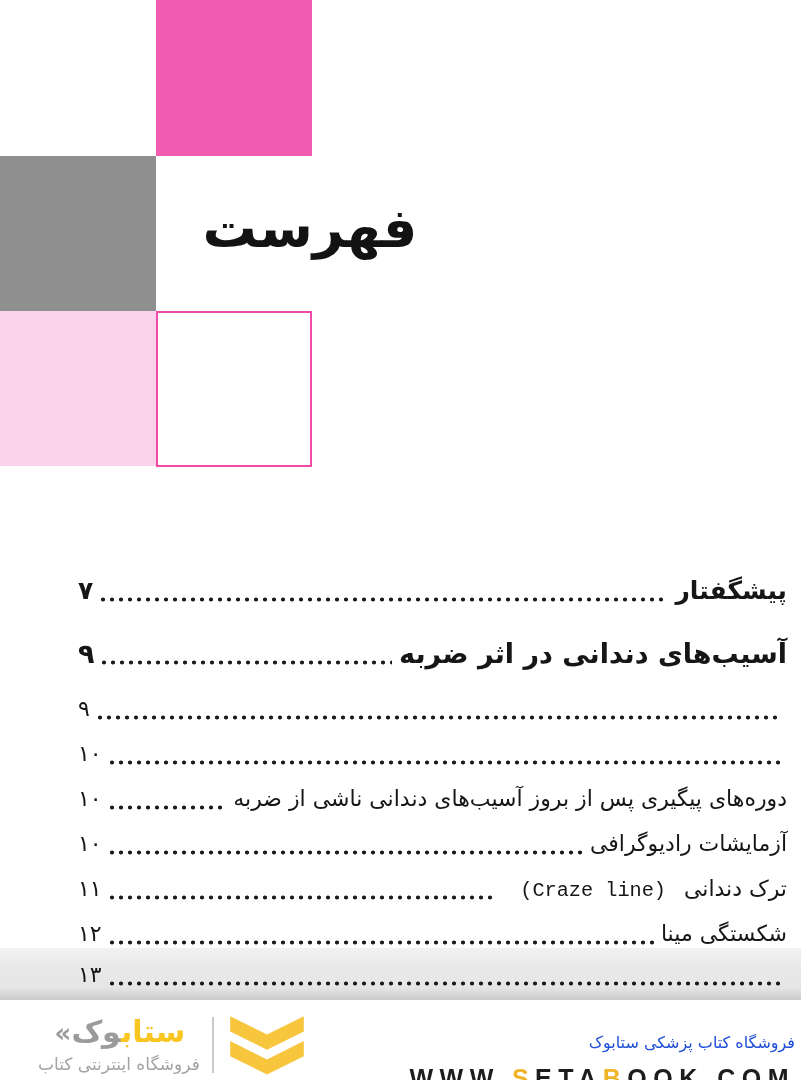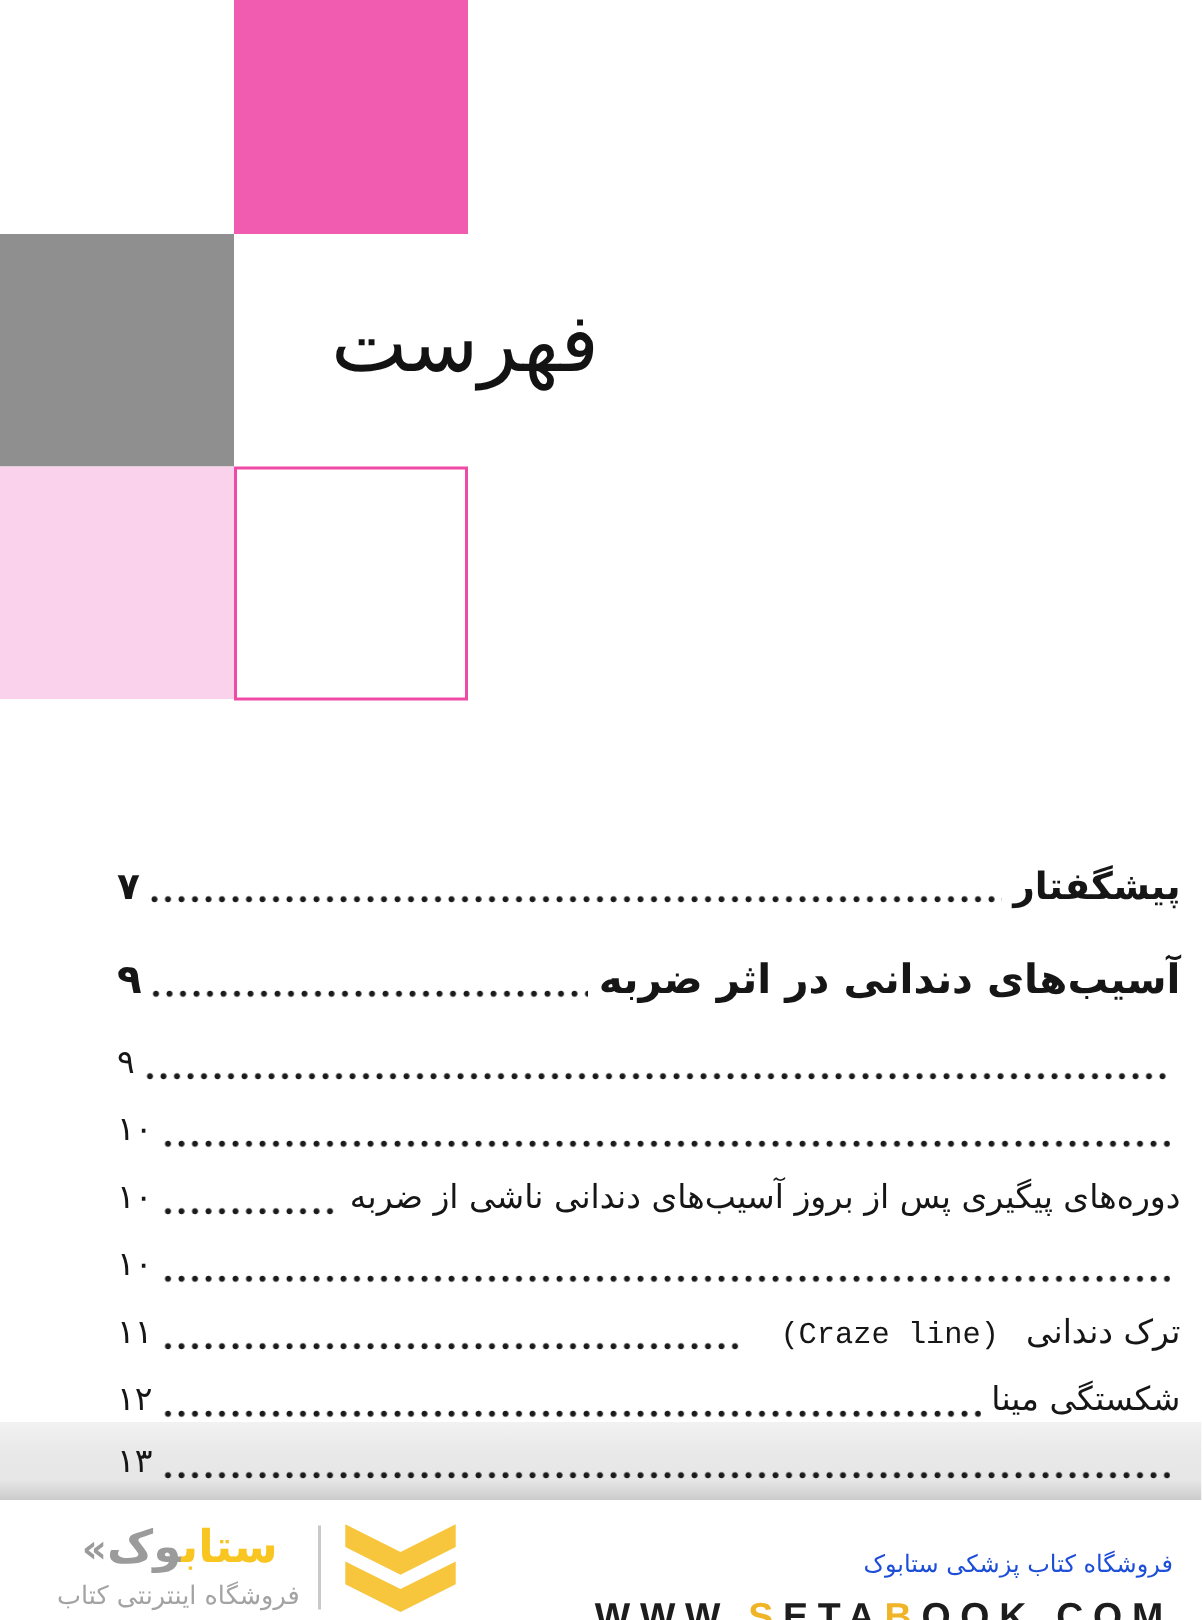--- a/index.html
+++ b/index.html
@@ -12,21 +12,21 @@
   
   .sq{position:absolute;}
   .sq-pink{left:156px;top:0;width:156px;height:156px;background:#f15cb1;}
   .sq-gray{left:0;top:156px;width:156px;height:155px;background:#8f8f8f;}
   .sq-lightpink{left:0;top:311px;width:156px;height:155px;background:#fbd2ec;}
   .sq-outline{left:156px;top:311px;width:156px;height:156px;box-sizing:border-box;
     border:2px solid #ef4aa5;background:#ffffff;}
   
   .page-title{
     position:absolute;top:198px;left:195px;width:230px;
-    text-align:center;font-size:54px;font-weight:normal;color:#131313;
+    text-align:center;font-size:54px;font-weight:bold;color:#131313;
     direction:rtl;line-height:1.15;
   }
   
   .toc{position:absolute;top:566px;left:0;right:0;}
   .toc-row{
     direction:rtl;display:flex;align-items:center;
     padding:0 14px 0 78px;height:45px;font-size:22px;color:#161616;
   }
   .toc-row.chapter{height:48px;font-size:25px;font-weight:bold;}
   .toc-row.chapter2{height:50px;margin-top:14px;font-size:27px;font-weight:bold;}
@@ -40,21 +40,21 @@
     flex:1 1 auto;height:5px;margin:0 7px;align-self:center;transform:translateY(9px);
     background-image:radial-gradient(circle at 3px 2.5px,#1b1b1b 1.7px,transparent 2.3px);
     background-repeat:repeat-x;background-size:9px 5px;
   }
   .pg{white-space:nowrap;}
   .toc-row.hl{
     height:52px;margin-top:-8px;
     background:linear-gradient(180deg,#f2f2f2 0%,#e9e9e9 35%,#e6e6e6 75%,#cbcbcb 100%);
   }
   
-  .footer{position:absolute;left:0;right:13px;top:1005px;height:75px;}
+  .footer{position:absolute;left:0;right:0;top:1005px;height:75px;}
   .logo{position:absolute;left:38px;top:8px;display:flex;align-items:center;}
   .wordmark-block{text-align:center;}
   .wordmark{direction:rtl;font-weight:bold;font-size:30px;line-height:1;white-space:nowrap;}
   .wm-y{color:#f9c520;}
   .wm-g{color:#9b9b9b;}
   .wm-mark{color:#9b9b9b;font-size:26px;margin-left:2px;}
   .logo-sub{margin-top:7px;font-size:17px;color:#a3a3a3;direction:rtl;}
   .logo-divider{width:2px;height:56px;background:#c9c9c9;margin:0 12px;}
   .emblem{display:block;}
   .footer-right{position:absolute;right:6px;top:6px;text-align:right;}
@@ -99,20 +99,21 @@
     <span class="pg">۱۰</span>
   </div>
 
   <div class="toc-row">
     <span class="t"><span class="fa">دوره‌های پیگیری پس از بروز آسیب‌های دندانی ناشی از ضربه</span></span>
     <span class="dots"></span>
     <span class="pg">۱۰</span>
   </div>
 
   <div class="toc-row">
+    <span class="t"><span class="fa">آزمایشات رادیوگرافی</span></span>
     <span class="dots"></span>
     <span class="pg">۱۰</span>
   </div>
 
   <div class="toc-row">
     <span class="t"><span class="fa">ترک دندانی</span><span class="en">(Craze line)</span></span>
     <span class="dots"></span>
     <span class="pg">۱۱</span>
   </div>
 

